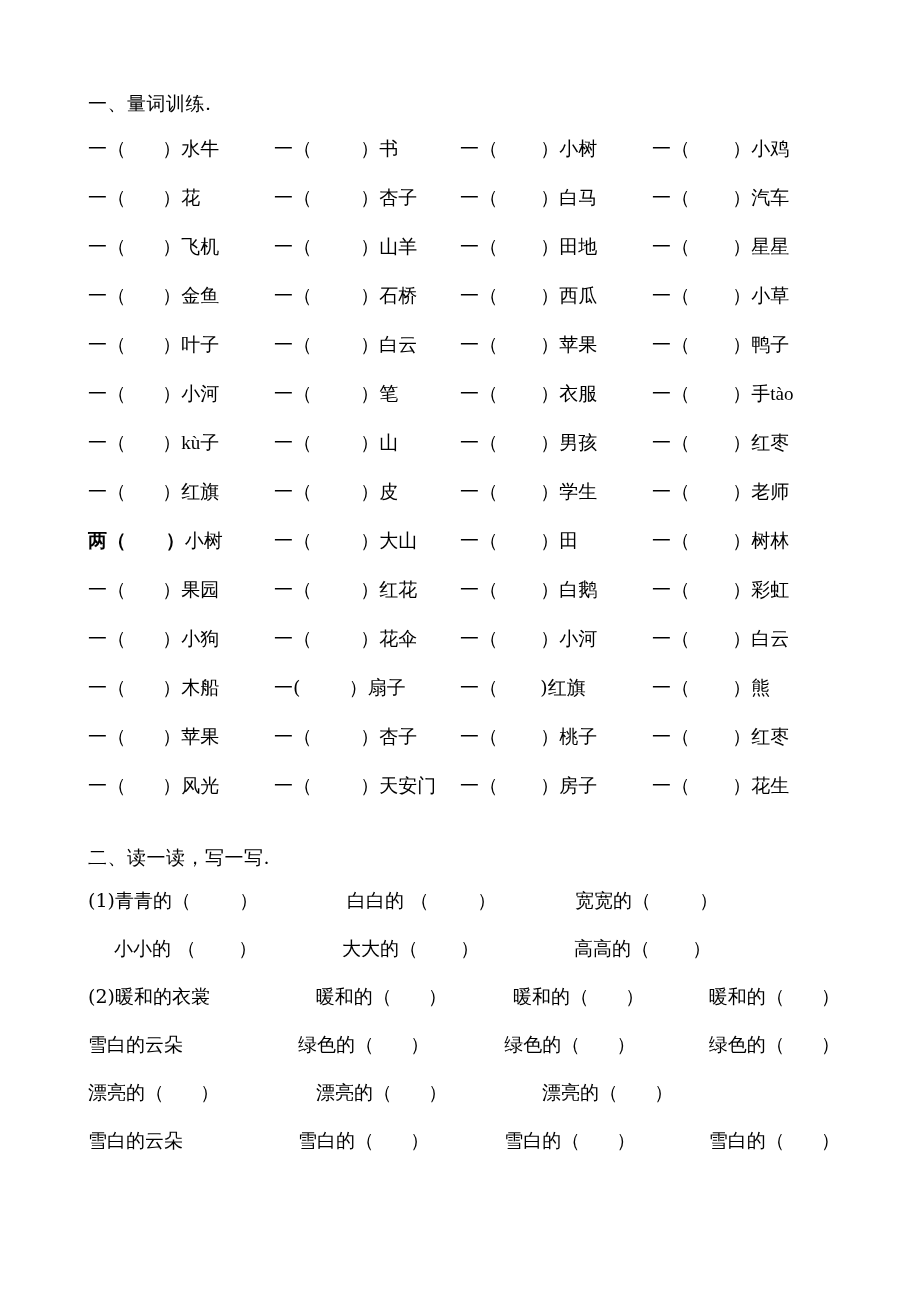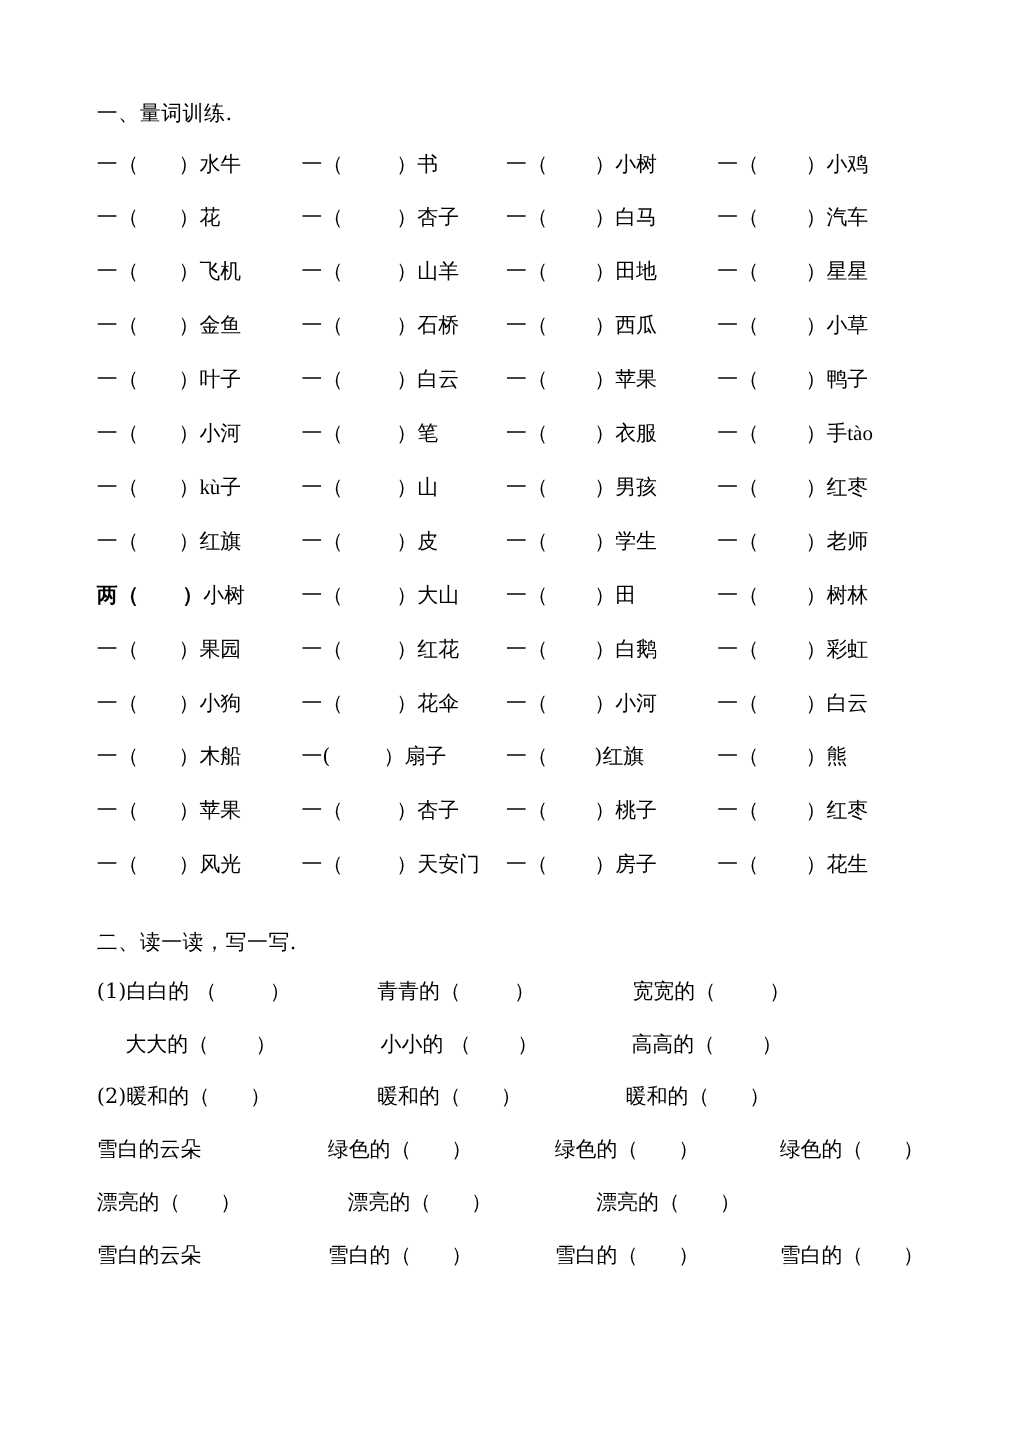--- a/index.html
+++ b/index.html
@@ -107,22 +107,22 @@
         <div class="q-row"><div class="q-cell c0"><span class="q-num">一</span><span class="q-paren">（      ）</span><span class="q-word">果园</span></div><div class="q-cell c1"><span class="q-num">一</span><span class="q-paren">（        ）</span><span class="q-word">红花</span></div><div class="q-cell c2"><span class="q-num">一</span><span class="q-paren">（       ）</span><span class="q-word">白鹅</span></div><div class="q-cell c3"><span class="q-num">一</span><span class="q-paren">（       ）</span><span class="q-word">彩虹</span></div></div>
         <div class="q-row"><div class="q-cell c0"><span class="q-num">一</span><span class="q-paren">（      ）</span><span class="q-word">小狗</span></div><div class="q-cell c1"><span class="q-num">一</span><span class="q-paren">（        ）</span><span class="q-word">花伞</span></div><div class="q-cell c2"><span class="q-num">一</span><span class="q-paren">（       ）</span><span class="q-word">小河</span></div><div class="q-cell c3"><span class="q-num">一</span><span class="q-paren">（       ）</span><span class="q-word">白云</span></div></div>
         <div class="q-row"><div class="q-cell c0"><span class="q-num">一</span><span class="q-paren">（      ）</span><span class="q-word">木船</span></div><div class="q-cell c1"><span class="q-num">一</span><span class="q-paren">(        ）</span><span class="q-word">扇子</span></div><div class="q-cell c2"><span class="q-num">一</span><span class="q-paren">（       )</span><span class="q-word">红旗</span></div><div class="q-cell c3"><span class="q-num">一</span><span class="q-paren">（       ）</span><span class="q-word">熊</span></div></div>
         <div class="q-row"><div class="q-cell c0"><span class="q-num">一</span><span class="q-paren">（      ）</span><span class="q-word">苹果</span></div><div class="q-cell c1"><span class="q-num">一</span><span class="q-paren">（        ）</span><span class="q-word">杏子</span></div><div class="q-cell c2"><span class="q-num">一</span><span class="q-paren">（       ）</span><span class="q-word">桃子</span></div><div class="q-cell c3"><span class="q-num">一</span><span class="q-paren">（       ）</span><span class="q-word">红枣</span></div></div>
         <div class="q-row"><div class="q-cell c0"><span class="q-num">一</span><span class="q-paren">（      ）</span><span class="q-word">风光</span></div><div class="q-cell c1"><span class="q-num">一</span><span class="q-paren">（        ）</span><span class="q-word">天安门</span></div><div class="q-cell c2"><span class="q-num">一</span><span class="q-paren">（       ）</span><span class="q-word">房子</span></div><div class="q-cell c3"><span class="q-num">一</span><span class="q-paren">（       ）</span><span class="q-word">花生</span></div></div>
       </div>
 
     <div class="section-heading" id="section-two-heading">二、读一读，写一写.</div>
 
     <div id="section-two-rows">
-        <div class="s2-row"><span class="s2-lead">(1)</span><span class="s2-cell s2-w2">白白的 （        ）</span><span class="s2-cell s2-w1">青青的（        ）</span><span class="s2-cell ">宽宽的（        ）</span></div>
-        <div class="s2-row s2-indent"><span class="s2-cell s2-w1">大大的（       ）</span><span class="s2-cell s2-w2">小小的 （       ）</span><span class="s2-cell ">高高的（       ）</span></div>
-        <div class="s2-row"><span class="s2-lead">(2)</span><span class="s2-cell s2-w2">暖和的（      ）</span><span class="s2-cell s2-w3">暖和的（      ）</span><span class="s2-cell ">暖和的（      ）</span></div>
+        <div class="s2-row"><span class="s2-lead">(1)</span><span class="s2-cell s2-w1">青青的（        ）</span><span class="s2-cell s2-w2">白白的 （        ）</span><span class="s2-cell ">宽宽的（        ）</span></div>
+        <div class="s2-row s2-indent"><span class="s2-cell s2-w2">小小的 （       ）</span><span class="s2-cell s2-w1">大大的（       ）</span><span class="s2-cell ">高高的（       ）</span></div>
+        <div class="s2-row"><span class="s2-lead">(2)</span><span class="s2-cell s2-w1">暖和的衣裳</span><span class="s2-cell s2-w2">暖和的（      ）</span><span class="s2-cell s2-w3">暖和的（      ）</span><span class="s2-cell ">暖和的（      ）</span></div>
         <div class="s2-row"><span class="s2-cell s2-w1">雪白的云朵</span><span class="s2-cell s2-w2">绿色的（      ）</span><span class="s2-cell s2-w3">绿色的（      ）</span><span class="s2-cell ">绿色的（      ）</span></div>
         <div class="s2-row"><span class="s2-cell s2-w2">漂亮的（      ）</span><span class="s2-cell s2-w3">漂亮的（      ）</span><span class="s2-cell ">漂亮的（      ）</span></div>
         <div class="s2-row"><span class="s2-cell s2-w1">雪白的云朵</span><span class="s2-cell s2-w2">雪白的（      ）</span><span class="s2-cell s2-w3">雪白的（      ）</span><span class="s2-cell ">雪白的（      ）</span></div>
       </div>
 
   </div>
 </div>
 
 </body></html>

